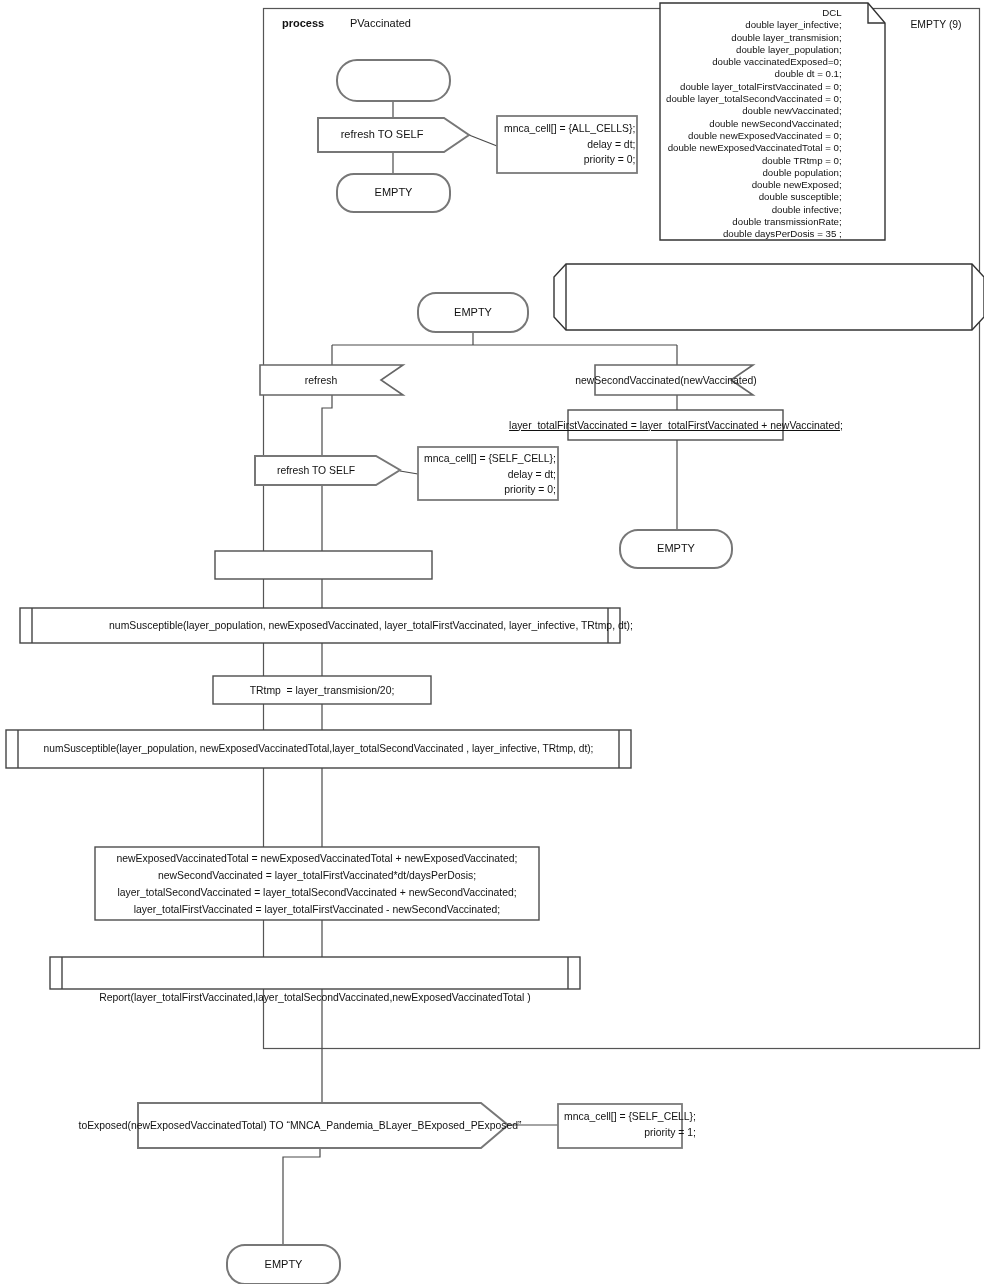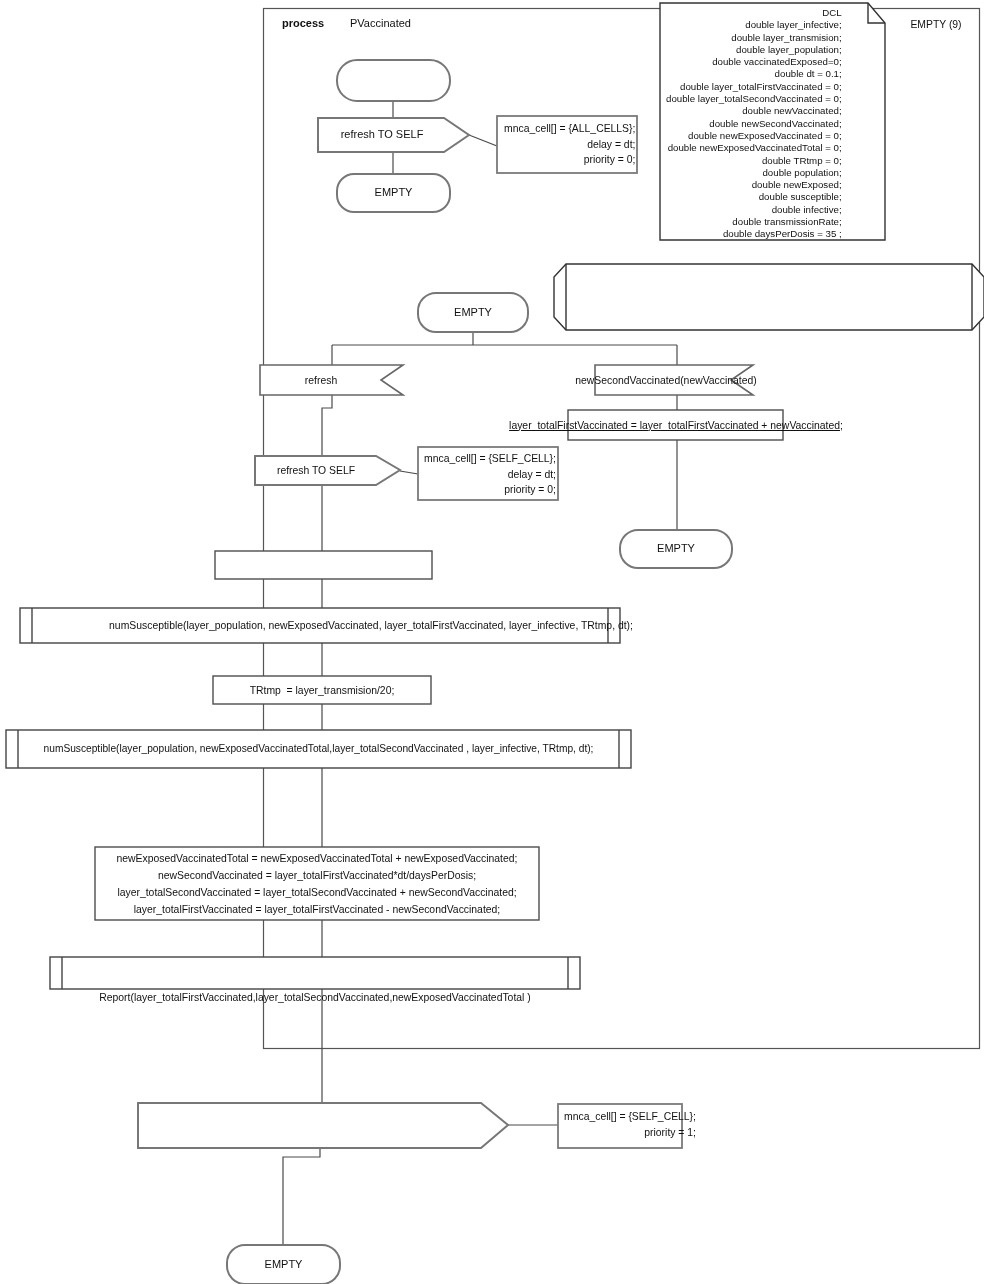--- a/index.html
+++ b/index.html
@@ -130,17 +130,18 @@
 
   <div class="lbl" style="left:32px;top:608px;width:656px;height:35px;margin-left:11px;">numSusceptible(layer_population, newExposedVaccinated, layer_totalFirstVaccinated, layer_infective, TRtmp, dt);</div>
   <div class="lbl" style="left:213px;top:676px;width:218px;height:28px;">TRtmp  = layer_transmision/20;</div>
   <div class="lbl" style="left:14px;top:730px;width:609px;height:38px;font-size:10.2px;">numSusceptible(layer_population, newExposedVaccinatedTotal,layer_totalSecondVaccinated , layer_infective, TRtmp, dt);</div>
   <div class="lbl center-multi block-text" style="left:95px;top:849px;width:444px;height:70px;">newExposedVaccinatedTotal = newExposedVaccinatedTotal + newExposedVaccinated;
 newSecondVaccinated = layer_totalFirstVaccinated*dt/daysPerDosis;
 layer_totalSecondVaccinated = layer_totalSecondVaccinated + newSecondVaccinated;
 layer_totalFirstVaccinated = layer_totalFirstVaccinated - newSecondVaccinated;</div>
   <div class="lbl" style="left:62px;top:957px;width:506px;height:32px;margin-top:24px;">Report(layer_totalFirstVaccinated,layer_totalSecondVaccinated,newExposedVaccinatedTotal )</div>
 
+  <div class="lbl" style="left:85px;top:1103px;width:430px;height:45px;">toExposed(newExposedVaccinatedTotal) TO “MNCA_Pandemia_BLayer_BExposed_PExposed”</div>
   <div class="lbl left top comment-text" style="left:564px;top:1109px;width:116px;height:34px;">mnca_cell[] = {SELF_CELL};
 priority = 1;</div>
   <div class="lbl f11" style="left:227px;top:1245px;width:113px;height:39px;">EMPTY</div>
 
 </div>
 
 </body></html>

